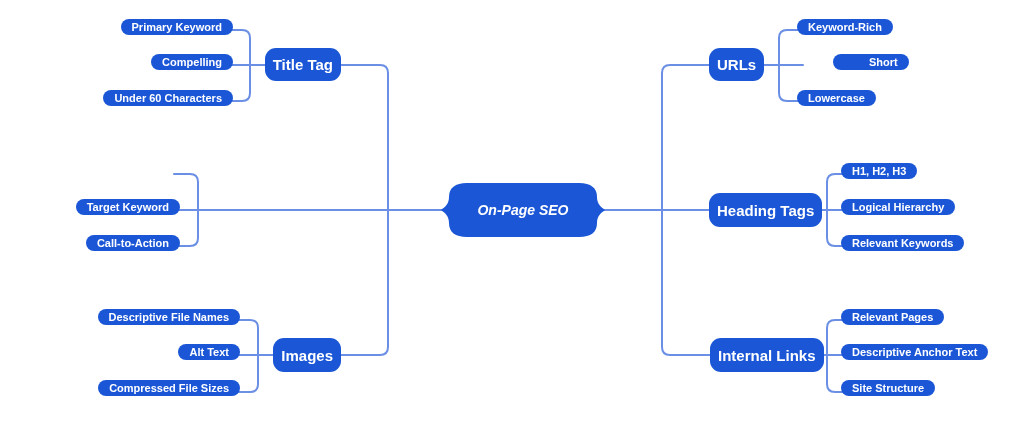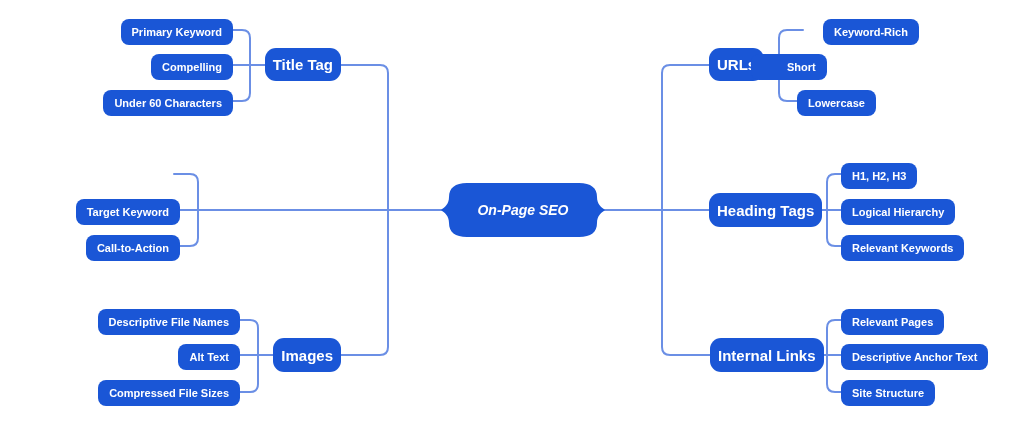--- a/index.html
+++ b/index.html
@@ -37,21 +37,21 @@
     background:var(--node-fill);
     color:var(--node-text);
     font-weight:700;
     display:flex;
     align-items:center;
     justify-content:center;
     white-space:nowrap;
     box-sizing:border-box;
   }
   .child{
-    height:26px;
+    height:16px;
     font-size:11px;
     border-radius:8px;
     padding:0 11px;
   }
   .parent{
     font-size:15px;
     border-radius:11px;
     padding:0 8px;
   }
   .center-wrap{
@@ -116,22 +116,22 @@
 
   <div class="node child" style="right:844px;top:199px;">Target Keyword</div>
   <div class="node child" style="right:844px;top:235px;">Call-to-Action</div>
 
   <div class="node parent" style="right:683px;top:338px;min-width:64px;height:34px;">Images</div>
   <div class="node child" style="right:784px;top:309px;">Descriptive File Names</div>
   <div class="node child" style="right:784px;top:344px;">Alt Text</div>
   <div class="node child" style="right:784px;top:380px;">Compressed File Sizes</div>
 
   <div class="node parent" style="left:709px;top:48px;min-width:51px;height:33px;">URLs</div>
-  <div class="node child" style="left:797px;top:19px;margin-left:26px;">Keyword-Rich</div>
-  <div class="node child" style="left:751px;top:54px;padding-left:36px;">Short</div>
+  <div class="node child" style="left:797px;top:19px;">Keyword-Rich</div>
+  <div class="node child" style="left:833px;top:54px;padding-left:36px;">Short</div>
   <div class="node child" style="left:797px;top:90px;">Lowercase</div>
 
   <div class="node parent" style="left:709px;top:193px;min-width:97px;height:34px;">Heading Tags</div>
   <div class="node child" style="left:841px;top:163px;">H1, H2, H3</div>
   <div class="node child" style="left:841px;top:199px;">Logical Hierarchy</div>
   <div class="node child" style="left:841px;top:235px;">Relevant Keywords</div>
 
   <div class="node parent" style="left:710px;top:338px;min-width:96px;height:34px;">Internal Links</div>
   <div class="node child" style="left:841px;top:309px;">Relevant Pages</div>
   <div class="node child" style="left:841px;top:344px;">Descriptive Anchor Text</div>

